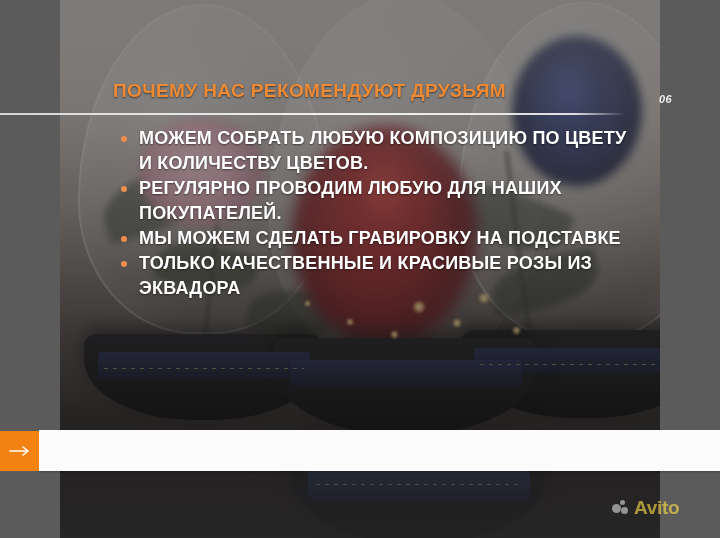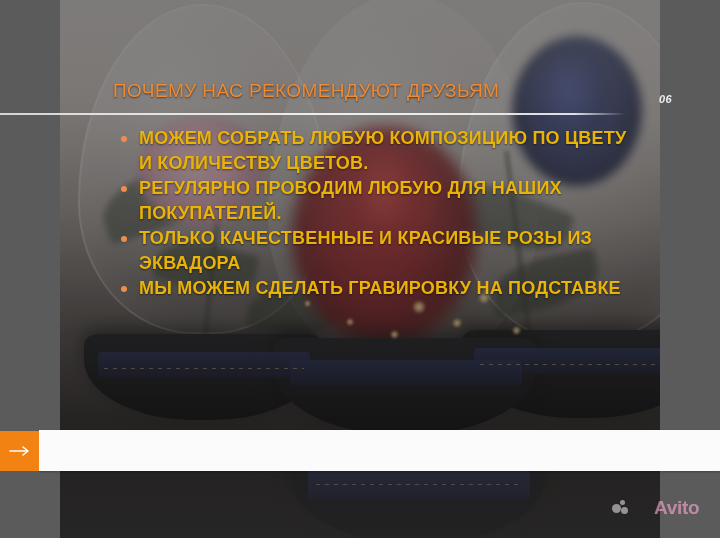--- a/index.html
+++ b/index.html
@@ -123,21 +123,21 @@
   
   .pillar{position:absolute;top:0;bottom:0;width:60px;background:#5b5b5b;}
   .pillar-l{left:0;}
   .pillar-r{right:0;}
 
   
   .content{position:absolute;inset:0;}
 
   .title{
     position:absolute;left:113px;top:80px;
-    font-size:19px;font-weight:400;letter-spacing:.4px;
+    font-size:19px;font-weight:700;letter-spacing:.4px;
     color:#ee8a33;
     text-shadow:0 1px 2px rgba(0,0,0,.55);
     white-space:nowrap;
   }
 
   .rule{
     position:absolute;left:0;top:113px;width:625px;height:2px;
     background:linear-gradient(90deg,rgba(235,235,235,.85) 0%,rgba(245,245,245,.95) 55%,rgba(240,240,240,.9) 92%,rgba(240,240,240,0) 100%);
   }
 
@@ -147,21 +147,21 @@
   }
 
   .bullets{
     position:absolute;left:113px;top:126px;width:520px;
     list-style:none;margin:0;padding:0;
   }
   .bullets li{
     position:relative;
     padding-left:26px;
     font-size:18px;line-height:25px;font-weight:700;letter-spacing:.2px;
-    color:#eab308;
+    color:#ffffff;
     text-shadow:0 1px 2px rgba(0,0,0,.5);
   }
   .bullets li::before{
     content:"";position:absolute;left:8px;top:10px;
     width:6px;height:6px;border-radius:50%;
     background:#ef8d4c;
   }
 
   
   .arrow-btn{
@@ -181,21 +181,21 @@
   .watermark{
     position:absolute;left:612px;top:498px;
     display:flex;align-items:center;gap:4px;
     opacity:.62;
   }
   .wm-dots{position:relative;width:18px;height:15px;}
   .wm-dots i{position:absolute;display:block;border-radius:50%;background:#d9d9d9;}
   .wm-dots i.d1{left:0;top:4px;width:9px;height:9px;}
   .wm-dots i.d2{left:8px;top:0;width:5px;height:5px;}
   .wm-dots i.d3{left:9px;top:7px;width:7px;height:7px;}
-  .wm-text{font-size:19px;font-weight:700;color:#f9a8d4;letter-spacing:-.3px;line-height:1;margin-left:20px;}
+  .wm-text{font-size:19px;font-weight:700;color:#fde047;letter-spacing:-.3px;line-height:1;}
 </style>
 </head>
 <body>
 
 <div class="stage">
 
   <div class="photo">
     <div class="photo-base"></div>
 
     <div class="dome dome-left"></div>
@@ -249,22 +249,22 @@
 
     <div class="title">ПОЧЕМУ НАС РЕКОМЕНДУЮТ ДРУЗЬЯМ</div>
 
     <div class="rule"></div>
 
     <div class="page-num">06</div>
 
     <ul class="bullets">
       <li>МОЖЕМ СОБРАТЬ ЛЮБУЮ КОМПОЗИЦИЮ ПО ЦВЕТУ И КОЛИЧЕСТВУ ЦВЕТОВ.</li>
       <li>РЕГУЛЯРНО ПРОВОДИМ ЛЮБУЮ ДЛЯ НАШИХ ПОКУПАТЕЛЕЙ.</li>
+      <li>МЫ МОЖЕМ СДЕЛАТЬ ГРАВИРОВКУ НА ПОДСТАВКЕ</li>
       <li>ТОЛЬКО КАЧЕСТВЕННЫЕ И КРАСИВЫЕ РОЗЫ ИЗ ЭКВАДОРА</li>
-      <li>МЫ МОЖЕМ СДЕЛАТЬ ГРАВИРОВКУ НА ПОДСТАВКЕ</li>
     </ul>
 
     <div class="white-bar"></div>
 
     <div class="arrow-btn">
       <span>
         <svg width="22" height="12" viewBox="0 0 22 12" aria-hidden="true">
           <path d="M1 6 H18" stroke="#ffffff" stroke-width="1.6" fill="none" stroke-linecap="round"></path>
           <path d="M14 2 L19 6 L14 10" stroke="#ffffff" stroke-width="1.6" fill="none" stroke-linecap="round" stroke-linejoin="round"></path>
         </svg>

